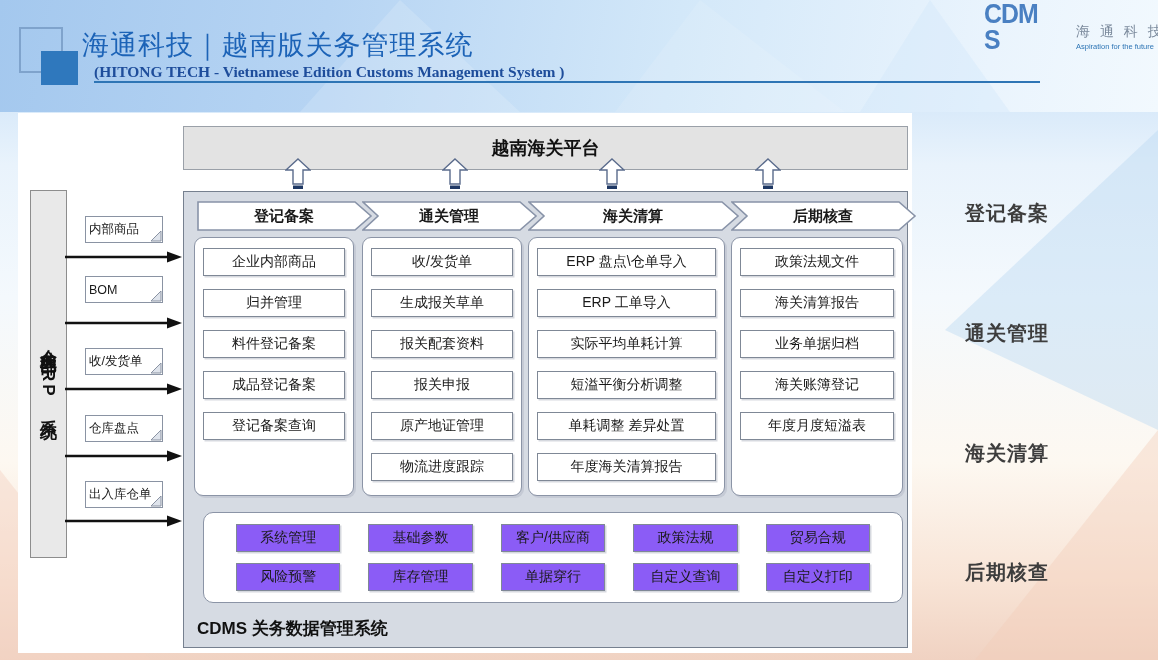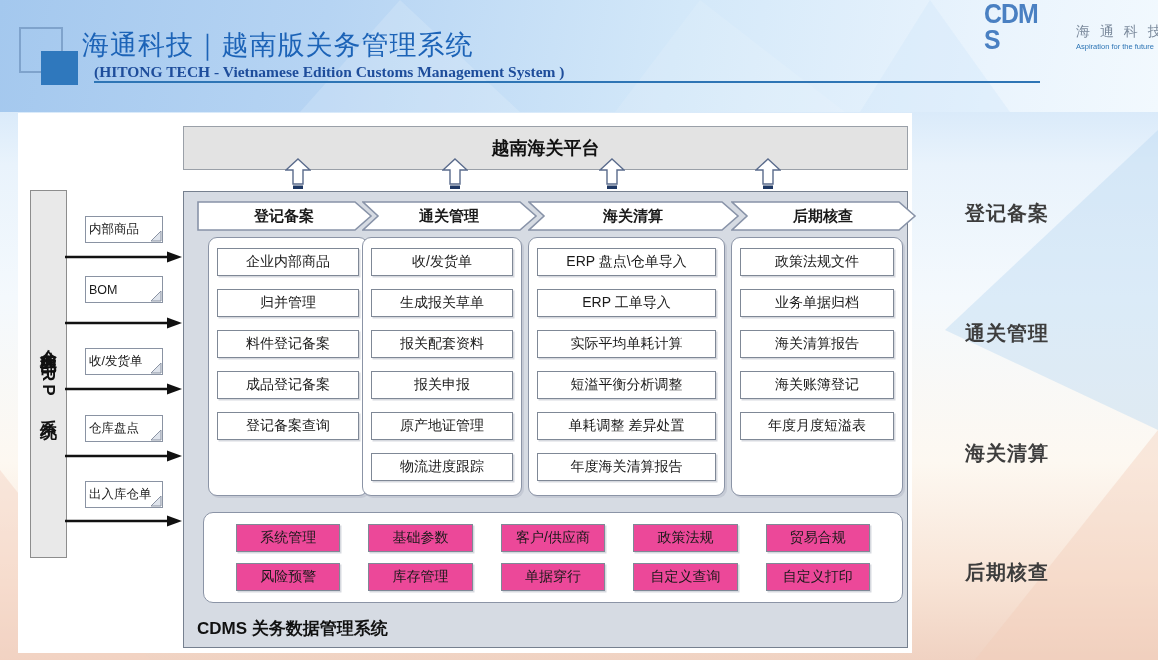--- a/index.html
+++ b/index.html
@@ -45,21 +45,21 @@
     padding:10px 8px; display:flex; flex-direction:column; gap:13px;
     box-shadow:2px 2px 0 rgba(120,130,150,.18); }
   .col .item { height:28px; min-height:28px; background:#fff; border:1px solid #7f8896; display:flex;
     align-items:center; justify-content:center; font-size:14px; color:#1a1a1a;
     box-shadow:1.5px 1.5px 0 rgba(120,130,150,.3); }
 
   
   .bottom-panel { left:203px; top:512px; width:700px; height:91px; background:#fff; border:1.5px solid #8b94a6;
     border-radius:10px; padding:11px 32px; display:grid; grid-template-columns:repeat(5,1fr);
     grid-template-rows:1fr 1fr; column-gap:28px; row-gap:11px; }
-  .bottom-panel .item { background:#ec4899; border:1px solid #7f8896; display:flex; align-items:center;
+  .bottom-panel .item { background:#8b5cf6; border:1px solid #7f8896; display:flex; align-items:center;
     justify-content:center; font-size:14px; color:#1a1a1a; box-shadow:1.5px 1.5px 0 rgba(120,130,150,.3); }
   .caption { left:197px; top:617px; font-size:17px; font-weight:bold; color:#111; }
 
   
   .erp-bar { left:30px; top:190px; width:37px; height:368px; background:#e9e9e9; border:1.5px solid #8d8d8d;
     display:flex; align-items:center; justify-content:center; }
   .erp-bar span { writing-mode:vertical-lr; text-orientation:mixed; font-size:17px; font-weight:bold;
     color:#111; letter-spacing:3px; }
   .doc { left:85px; width:78px; height:27px; background:#fff; border:1.3px solid #8a93a3;
     font-size:12.5px; color:#1a1a1a; display:flex; align-items:center; padding:2px 3px; }
@@ -139,21 +139,21 @@
       </svg>
     <span>海关清算</span>
   </div>
   <div class="z chev" style="left:731px;width:186px">
     <svg width="186" height="30">
         <polygon points="1,1 168,1 184,15 168,29 1,29 16,15" fill="#fff" stroke="#8893a8" stroke-width="1.6"></polygon>
       </svg>
     <span>后期核查</span>
   </div>
 
-  <div class="z col" style="left:208px;width:160px">
+  <div class="z col" style="left:194px;width:160px">
     <div class="item">企业内部商品</div>
     <div class="item">归并管理</div>
     <div class="item">料件登记备案</div>
     <div class="item">成品登记备案</div>
     <div class="item">登记备案查询</div>
   </div>
   <div class="z col" style="left:362px;width:160px">
     <div class="item">收/发货单</div>
     <div class="item">生成报关草单</div>
     <div class="item">报关配套资料</div>
@@ -164,22 +164,22 @@
   <div class="z col" style="left:528px;width:197px">
     <div class="item">ERP 盘点\仓单导入</div>
     <div class="item">ERP 工单导入</div>
     <div class="item">实际平均单耗计算</div>
     <div class="item">短溢平衡分析调整</div>
     <div class="item">单耗调整 差异处置</div>
     <div class="item">年度海关清算报告</div>
   </div>
   <div class="z col" style="left:731px;width:172px">
     <div class="item">政策法规文件</div>
+    <div class="item">海关清算报告</div>
     <div class="item">业务单据归档</div>
-    <div class="item">海关清算报告</div>
     <div class="item">海关账簿登记</div>
     <div class="item">年度月度短溢表</div>
   </div>
 
   <div class="z bottom-panel">
     <div class="item">系统管理</div>
     <div class="item">基础参数</div>
     <div class="item">客户/供应商</div>
     <div class="item">政策法规</div>
     <div class="item">贸易合规</div>

